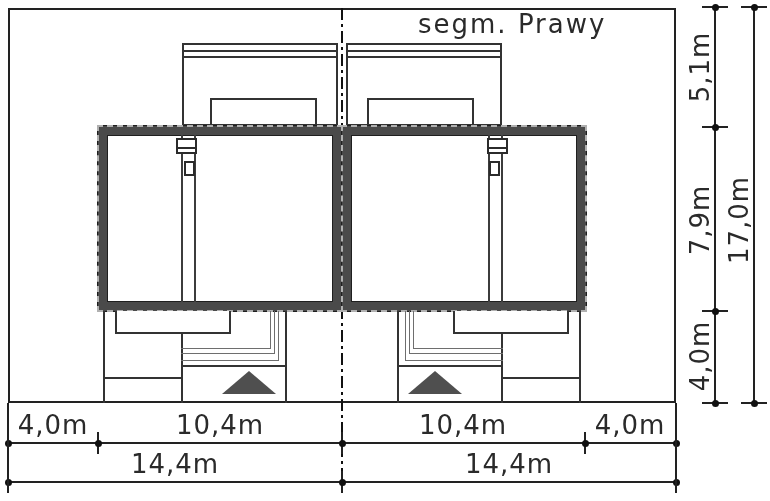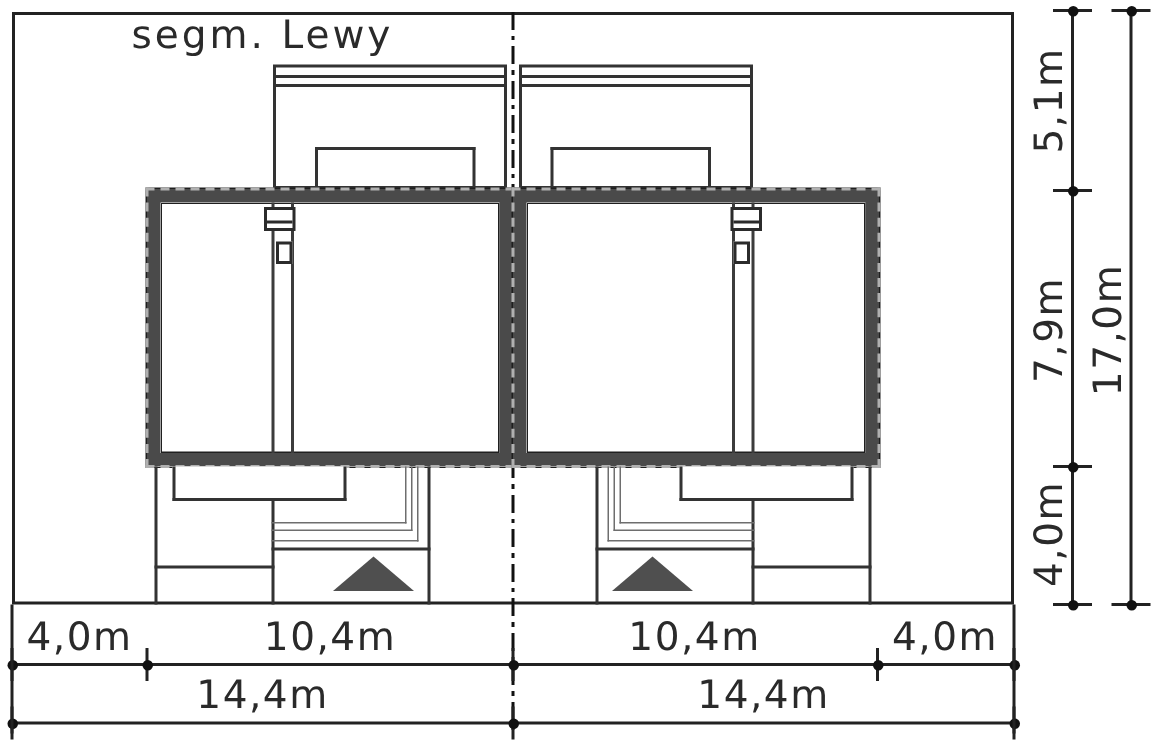--- a/index.html
+++ b/index.html
@@ -47,21 +47,21 @@
 </style>
 </head>
 <body>
 
 <div id="canvas">
 
   <div class="plot"></div>
 
   <div class="axis"></div>
 
-  <div class="seglabel" style="left:85px;">segm. Lewy</div>
+  <div class="seglabel" style="left:418px;">segm. Prawy</div>
 
   <div class="segment" id="seg-left" style="left:98px;">
     <div class="roof"></div>
     <div class="ridge" style="top:42px;"></div>
     <div class="ridge" style="top:48px;"></div>
     <div class="dormer"></div>
     <div class="wall"></div>
     <div class="iline" style="left:83px;"></div>
     <div class="iline" style="left:96px;"></div>
     <div class="chim1"></div>

